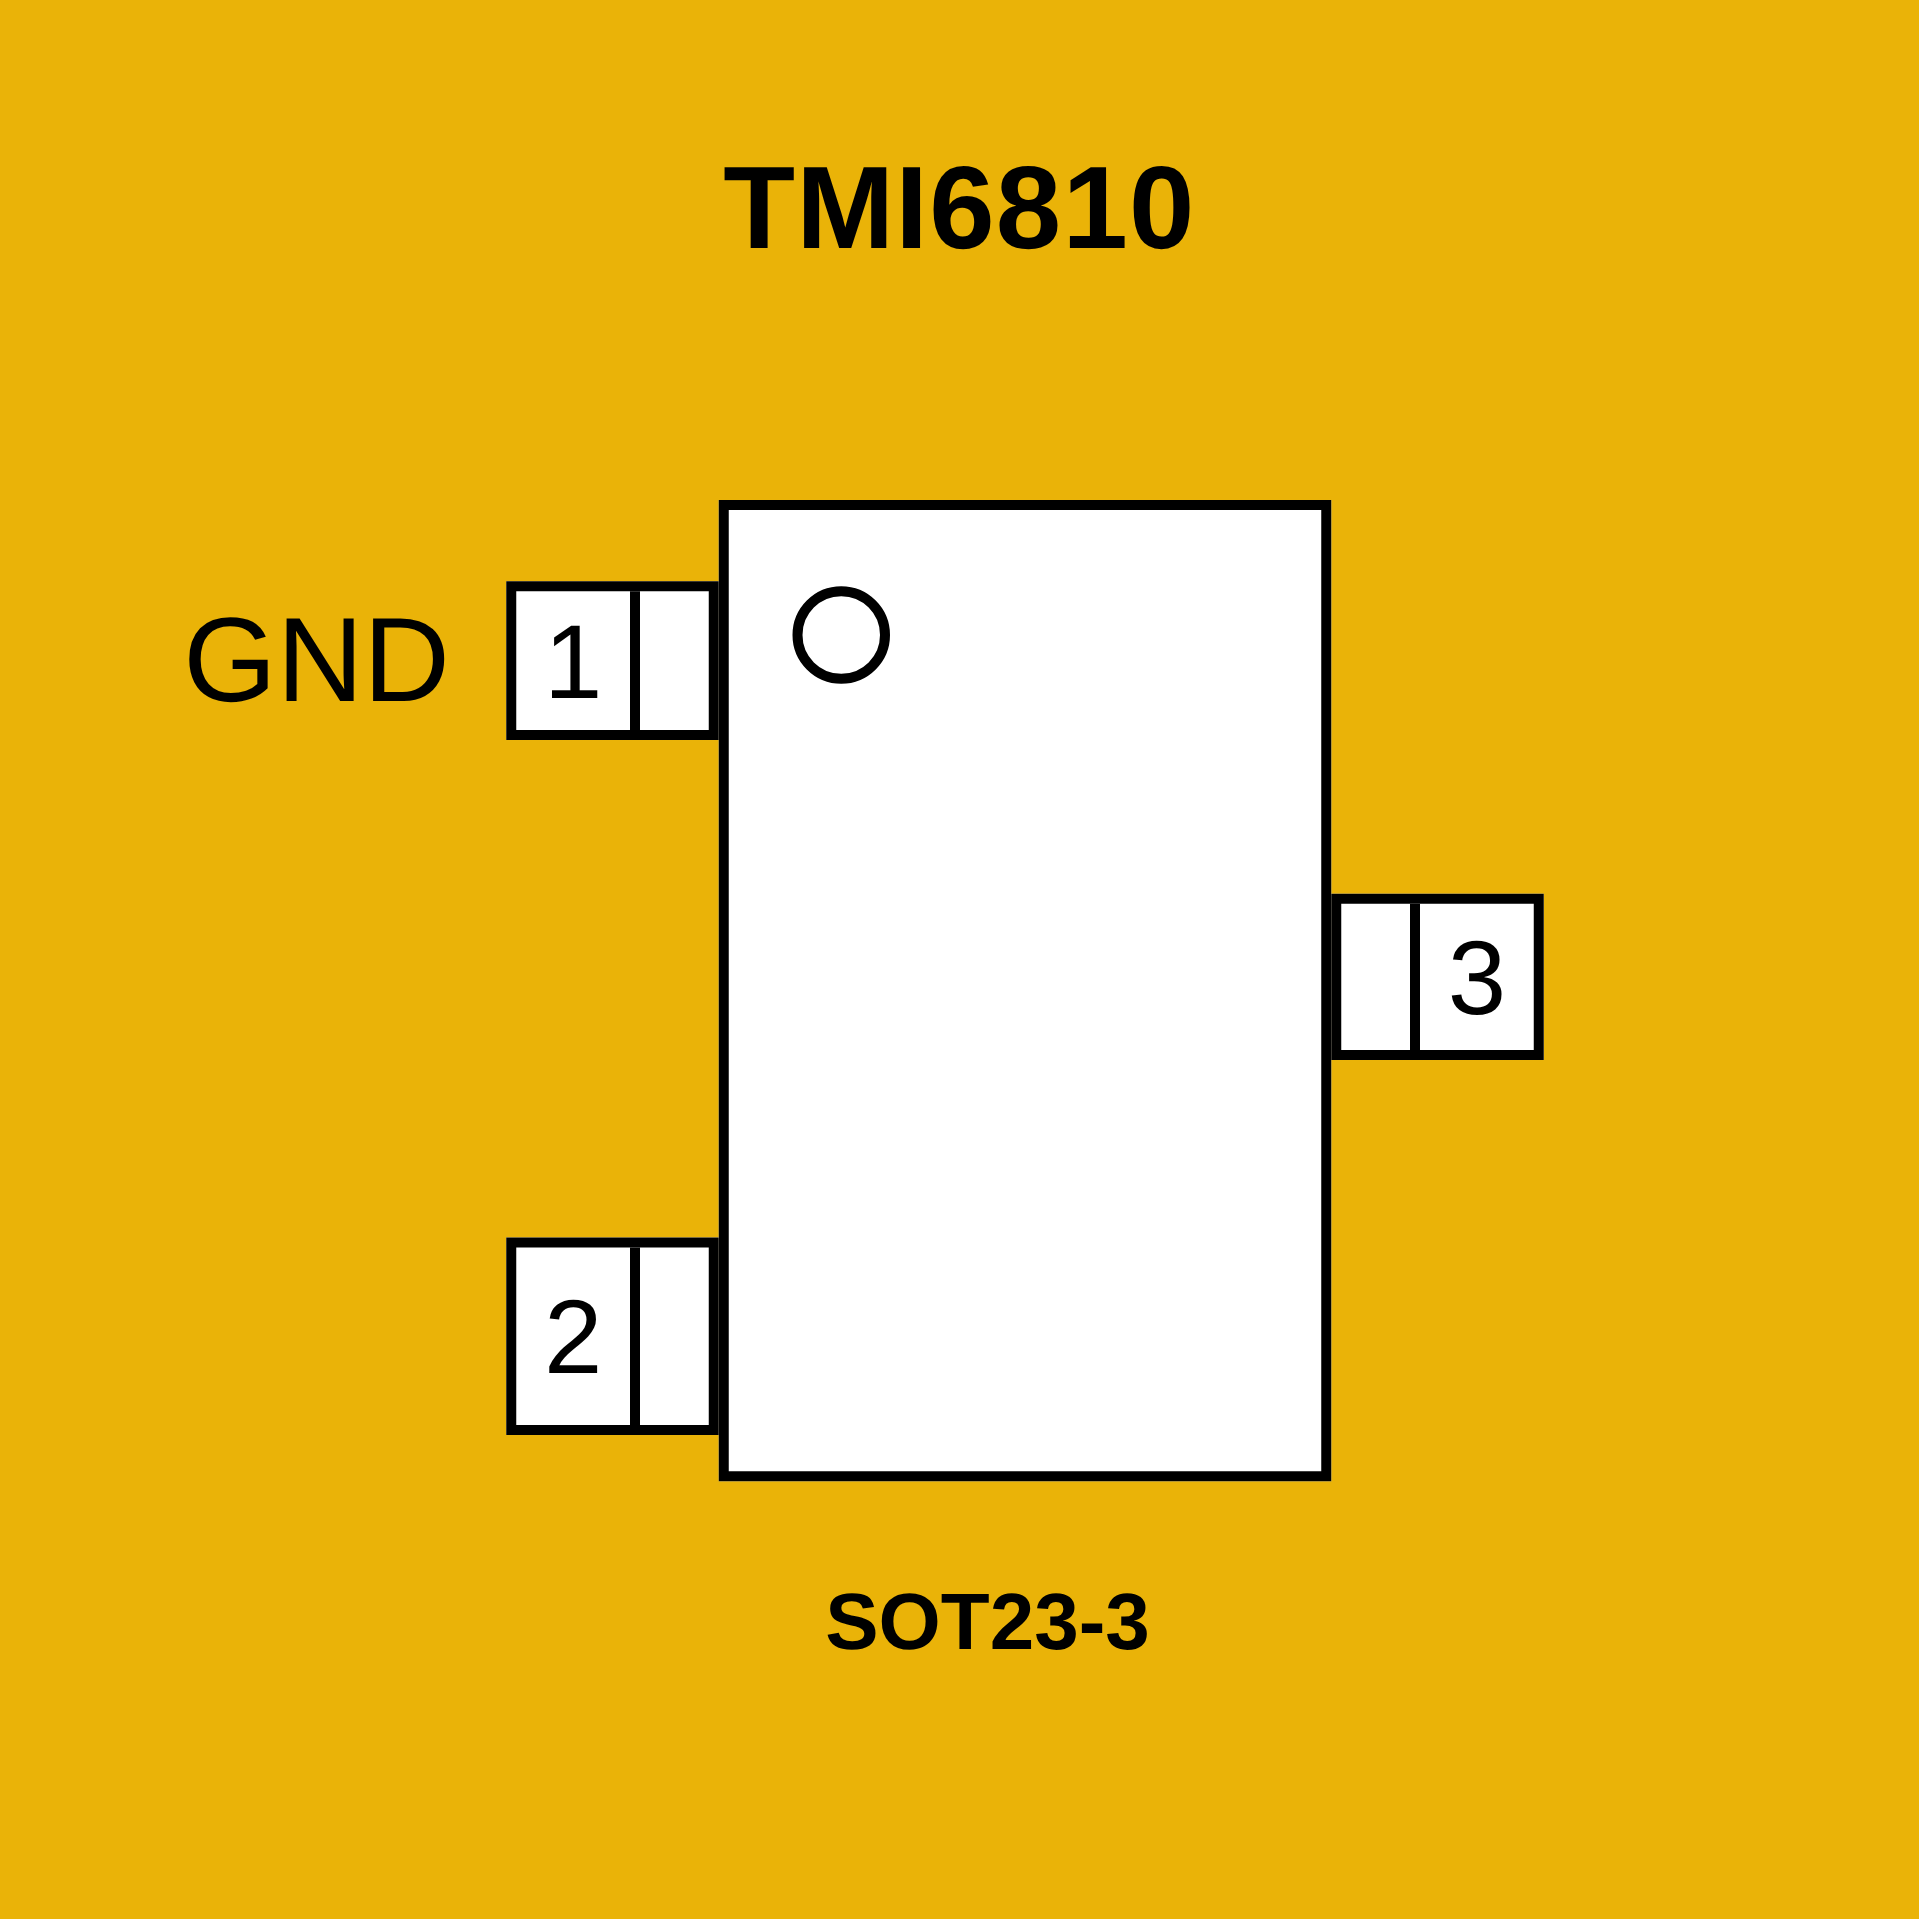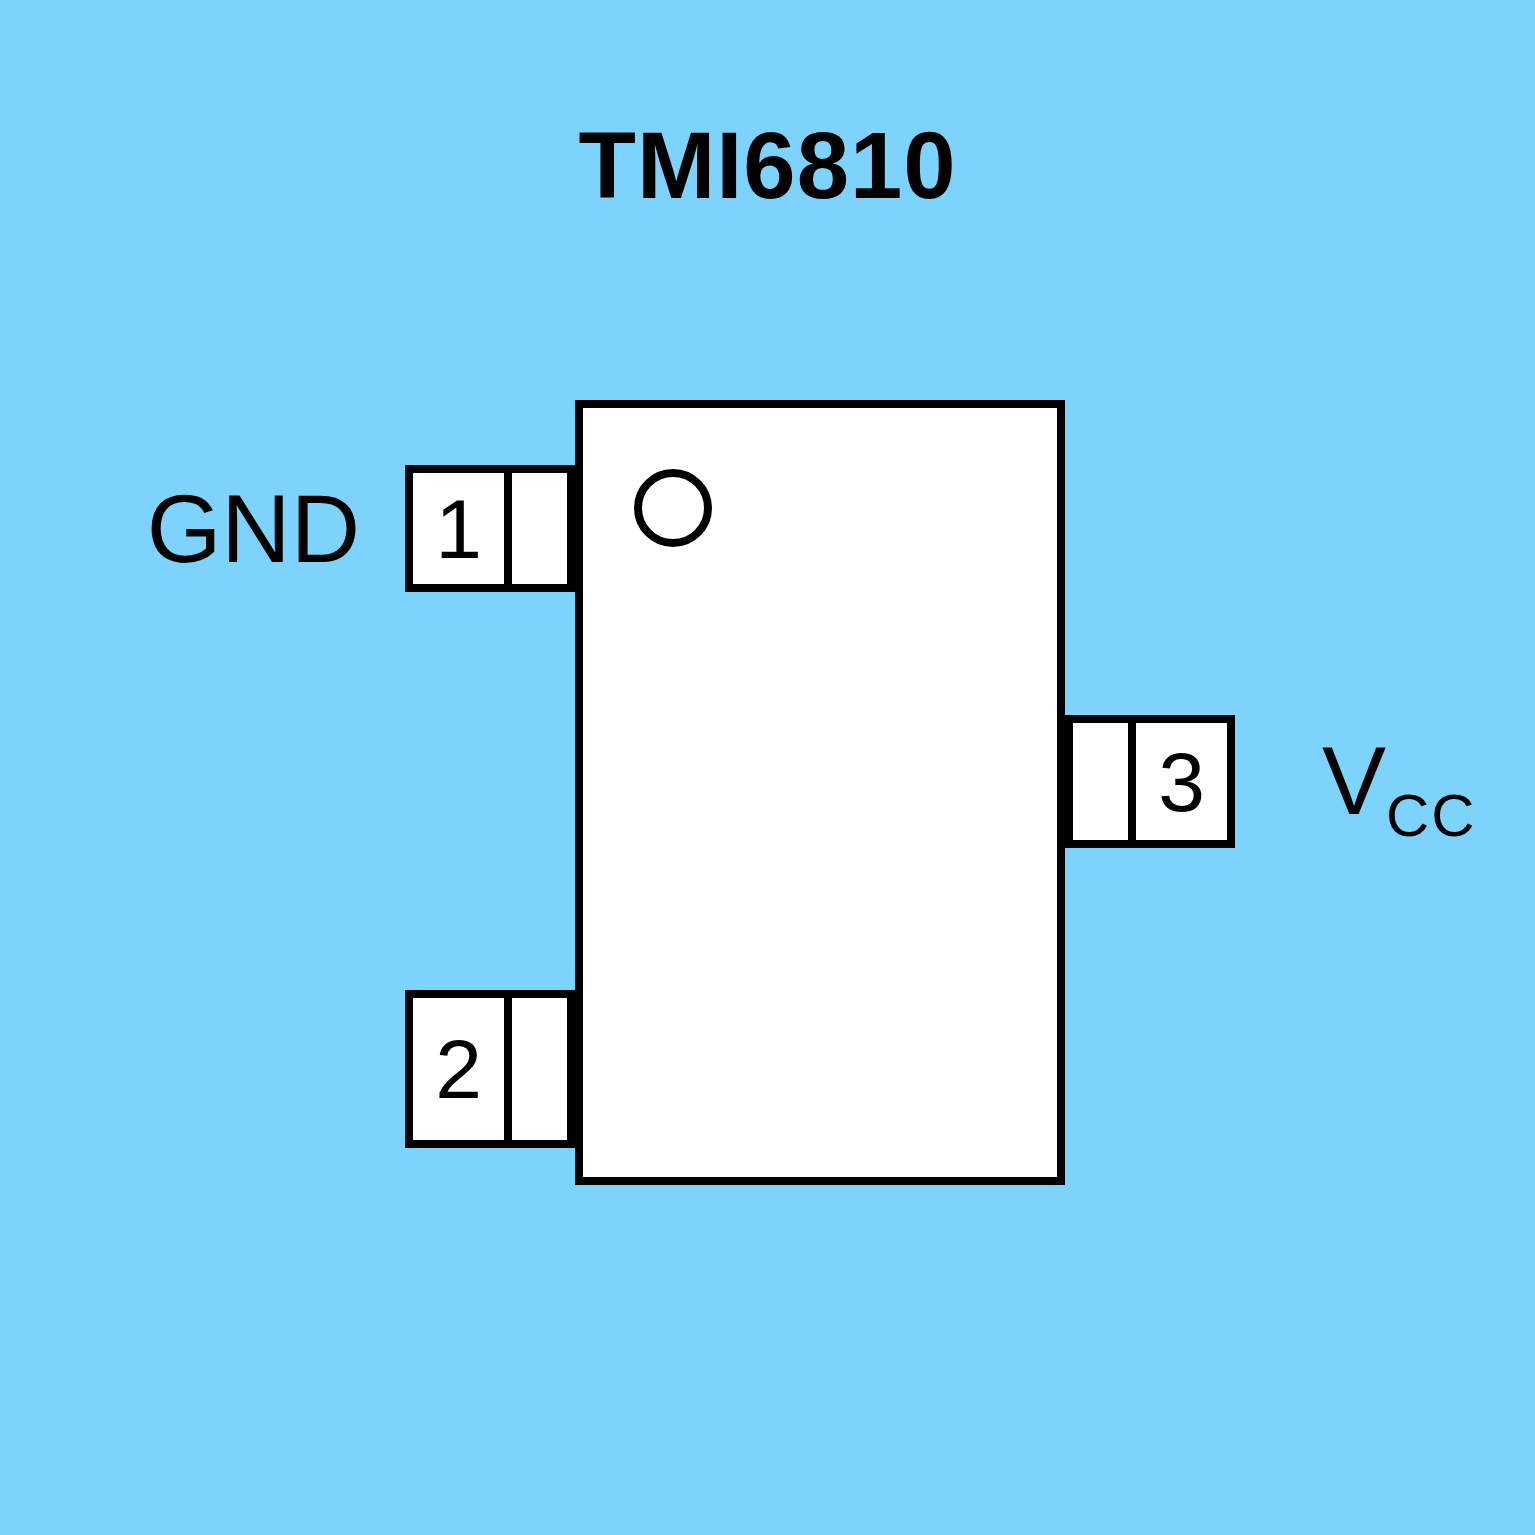--- a/index.html
+++ b/index.html
@@ -5,21 +5,21 @@
   html, body {
     margin: 0;
     padding: 0;
     background: #ffffff;
     font-family: "Liberation Sans", sans-serif;
   }
   .canvas {
     position: relative;
     width: 1535px;
     height: 1535px;
-    background: #7dd3fc;
+    background: #eab308;
     overflow: hidden;
     color: #000000;
   }
   .title {
     position: absolute;
     left: 0;
     right: 0;
     top: 112px;
     text-align: center;
     font-size: 94px;
@@ -133,16 +133,16 @@
   </div>
 
   <div class="pin-box right-side" id="pin3-box">
     <div class="cell stub"></div>
     <div class="cell num">3</div>
   </div>
 
   <div class="pin-label" id="label-gnd">GND</div>
 
 
-  <div class="pin-label" id="label-vcc"><span>V</span><span class="sub">CC</span></div>
 
+  <div class="package-label">SOT23-3</div>
 
 </div>
 
 </body></html>

